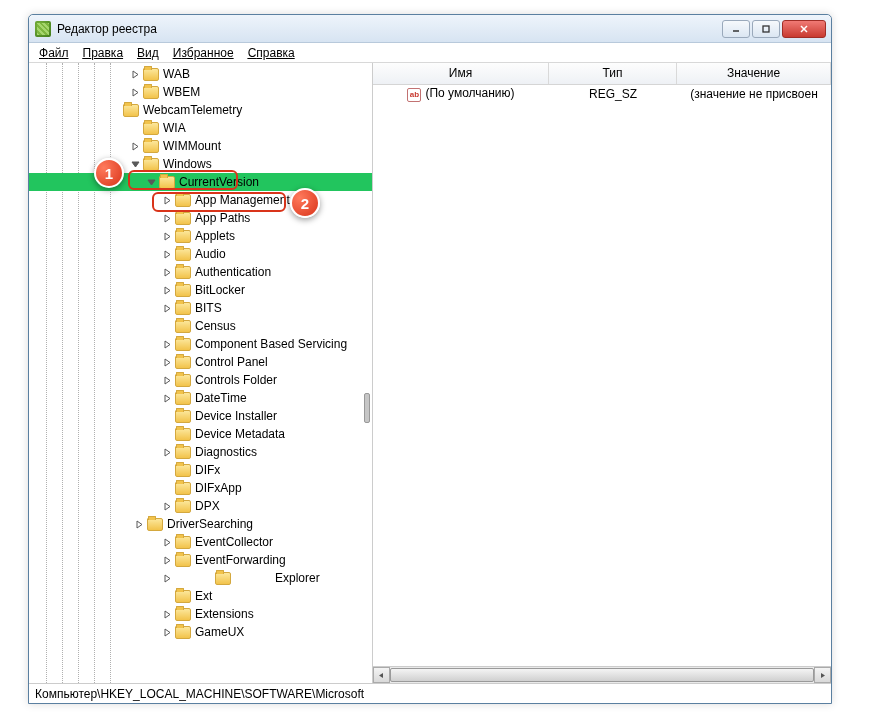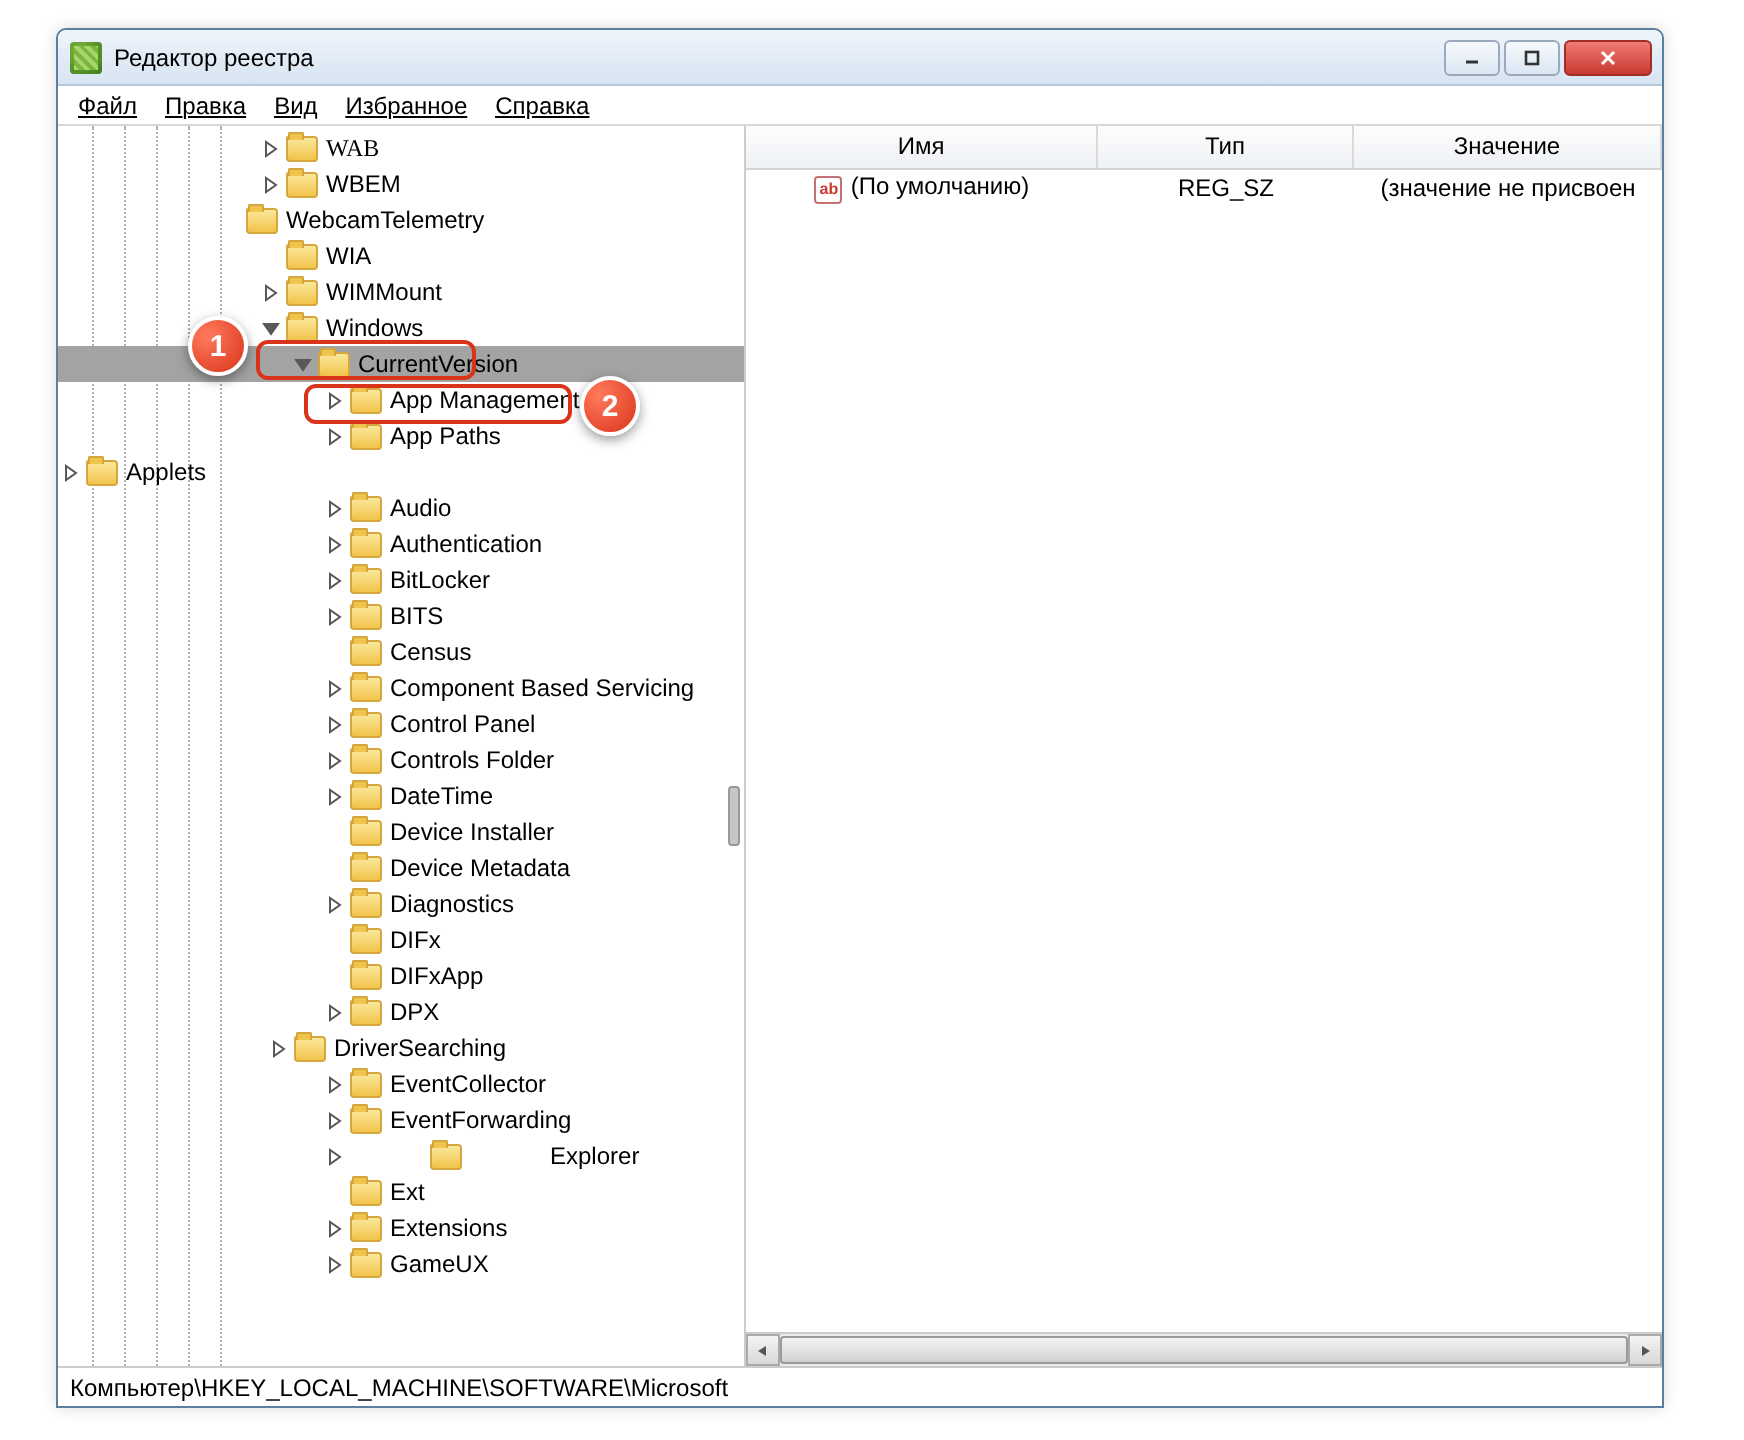--- a/index.html
+++ b/index.html
@@ -120,21 +120,21 @@
   content:"";
   position:absolute;
   top:-3px; left:0;
   width:6px; height:3px;
   background:#f2c34b;
   border:1px solid #d4a83e;
   border-bottom:none;
   border-radius:1px 1px 0 0;
 }
 .tree-label { font-size: 12px; }
-.tree-row.selected { background:#a3a3a3; }
+.tree-row.selected { background:#22c55e; }
 .tree-row.selected .tree-label { color:#000; }
 .vline {
   position:absolute;
   top:0; bottom:0;
   width:1px;
   border-left:1px dotted #b0b0b0;
 }
 .list-pane {
   flex:1;
   display:flex;
@@ -277,21 +277,21 @@
 
   <div class="content">
 
     <div class="tree-pane">
       <div class="vline" style="left:17px"></div>
       <div class="vline" style="left:33px"></div>
       <div class="vline" style="left:49px"></div>
       <div class="vline" style="left:65px"></div>
       <div class="vline" style="left:81px"></div>
       <div class="tree-inner" id="tree-inner">
-          <div class="tree-row" style="padding-left: 100px; font-family: Liberation Serif, serif;">
+          <div class="tree-row" style="padding-left: 100px;">
             <span class="expander">
               <svg viewBox="0 0 9 9">
                 <polygon points="2,1 2,8 7,4.5" fill="#fff" stroke="#595959"></polygon>
               </svg>
             </span>
             <span class="folder-icon"></span>
             <span class="tree-label">WAB</span>
           </div>
           <div class="tree-row" style="padding-left: 100px;">
             <span class="expander">
@@ -350,21 +350,21 @@
           </div>
           <div class="tree-row" style="padding-left: 132px;">
             <span class="expander">
               <svg viewBox="0 0 9 9">
                 <polygon points="2,1 2,8 7,4.5" fill="#fff" stroke="#595959"></polygon>
               </svg>
             </span>
             <span class="folder-icon"></span>
             <span class="tree-label">App Paths</span>
           </div>
-          <div class="tree-row" style="">
+          <div class="tree-row" style="padding-left: 132px;">
             <span class="expander">
               <svg viewBox="0 0 9 9">
                 <polygon points="2,1 2,8 7,4.5" fill="#fff" stroke="#595959"></polygon>
               </svg>
             </span>
             <span class="folder-icon"></span>
             <span class="tree-label">Applets</span>
           </div>
           <div class="tree-row" style="padding-left: 132px;">
             <span class="expander">

